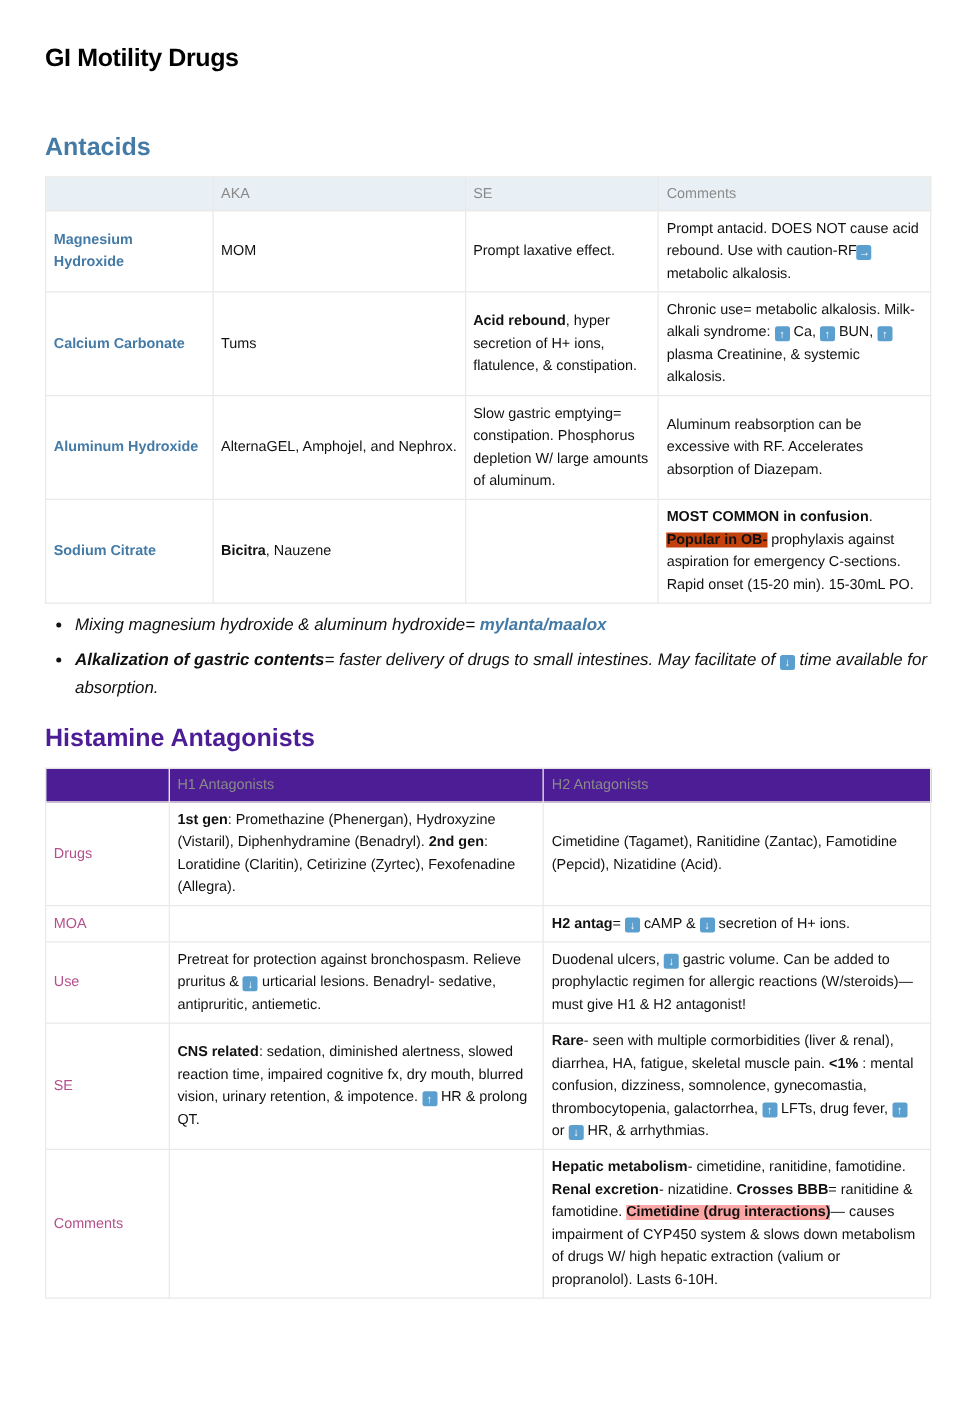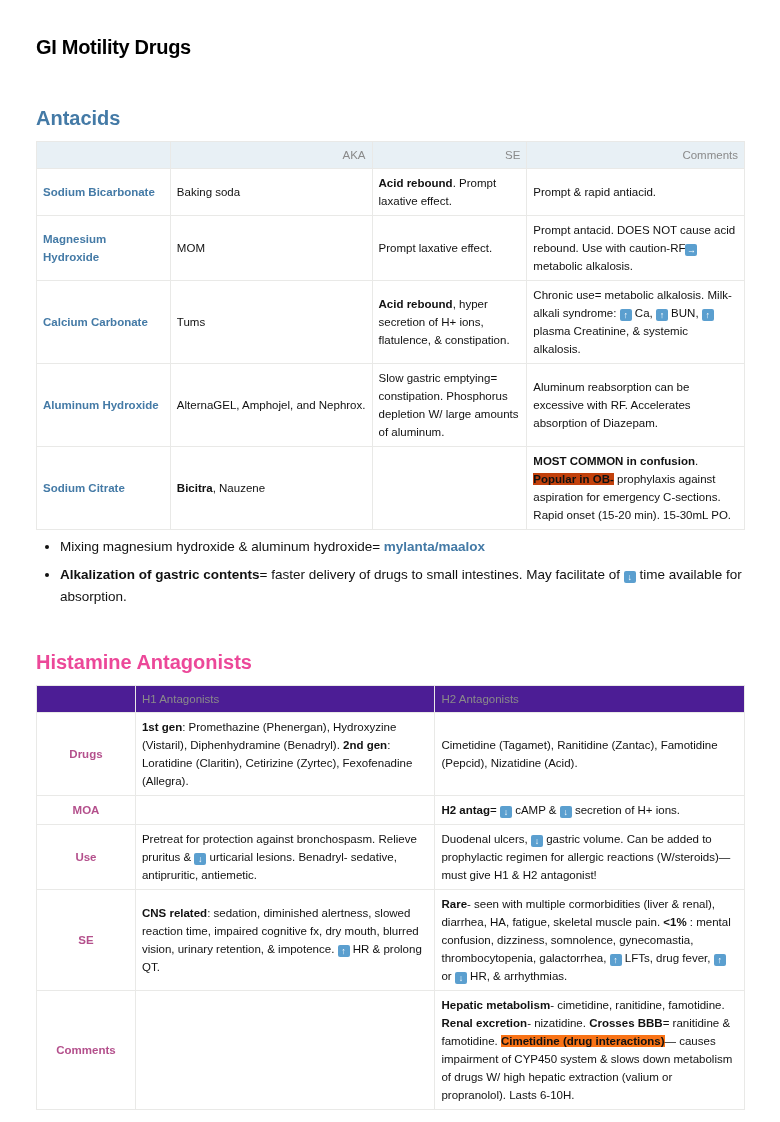--- a/index.html
+++ b/index.html
@@ -11,44 +11,44 @@
     .page { padding: 0 36px; }
     h1.title {
       margin: 0; padding-top: 28px;
       font-size: 20px; font-weight: 700; letter-spacing: -0.3px;
       color: #000; line-height: 38px;
     }
     h2.section {
       margin: 0; font-size: 20px; font-weight: 700; line-height: 26px;
     }
     h2.antacids { color: #447aa6; margin-top: 39px; }
-    h2.histamine { color: #ec4899; margin-top: 41px; }
+    h2.histamine { color: #4c1d95; margin-top: 17px; }
     table {
       border-collapse: collapse; width: 709px; margin-top: 10px;
       font-size: 11.5px; line-height: 18px;
     }
     td, th {
       border: 1px solid #e9e9e7; padding: 5px 6px; vertical-align: middle; text-align: left;
       font-weight: normal;
     }
     th { color: #8a8a8a; font-size: 11.5px; padding: 4px 6px; }
-    .t1 th { background: #e8f0f5; text-align: right; }
+    .t1 th { background: #e8f0f5; }
     .t2 th { background: #4c1d95; }
     td.rowhead-blue { color: #447aa6; font-weight: 700; }
-    td.rowhead-pink { color: #b4508c; font-weight: 700; text-align: center; }
+    td.rowhead-pink { color: #b4508c; font-weight: 400; }
     b { font-weight: 700; }
     .hl-blue { background: #c2410c; }
-    .hl-pink { background: #f97316; }
+    .hl-pink { background: #fca5a5; }
     .emo {
       display: inline-block; width: 12px; height: 12px; border-radius: 2px;
       background: #5b9fcf; color: #fff; font-size: 9px; line-height: 12px;
       text-align: center; vertical-align: -1px; font-weight: 700;
     }
     ul { margin: 6px 0 0 0; padding-left: 24px; font-size: 13.5px; line-height: 22px; }
-    ul li { margin-bottom: 6px; }
+    ul li { margin-bottom: 6px; font-style: italic; }
     ul ul { list-style-type: circle; margin-top: 6px; padding-left: 24px; }
     .link-blue { color: #447aa6; font-weight: 700; }
   </style>
 </head>
 <body>
 
 <div class="page">
   <h1 class="title">GI Motility Drugs</h1>
 
   <h2 class="section antacids">Antacids</h2>
@@ -61,26 +61,20 @@
       </colgroup>
     <thead>
       <tr>
         <th></th>
         <th>AKA</th>
         <th>SE</th>
         <th>Comments</th>
       </tr>
     </thead>
     <tbody>
-      <tr style="height:41px">
-        <td class="rowhead-blue">Sodium Bicarbonate</td>
-        <td>Baking soda</td>
-        <td><b>Acid rebound</b><span>. Prompt laxative effect.</span></td>
-        <td>Prompt &amp; rapid antiacid.</td>
-      </tr>
       <tr style="height:58px">
         <td class="rowhead-blue">Magnesium Hydroxide</td>
         <td>MOM</td>
         <td>Prompt laxative effect.</td>
         <td><span>Prompt antacid. DOES NOT cause acid rebound. Use with caution-RF</span><span class="emo">→</span><span> metabolic alkalosis.</span></td>
       </tr>
       <tr style="height:76px">
         <td class="rowhead-blue">Calcium Carbonate</td>
         <td>Tums</td>
         <td><b>Acid rebound</b><span>, hyper secretion of H+ ions, flatulence, &amp; constipation.</span></td>

